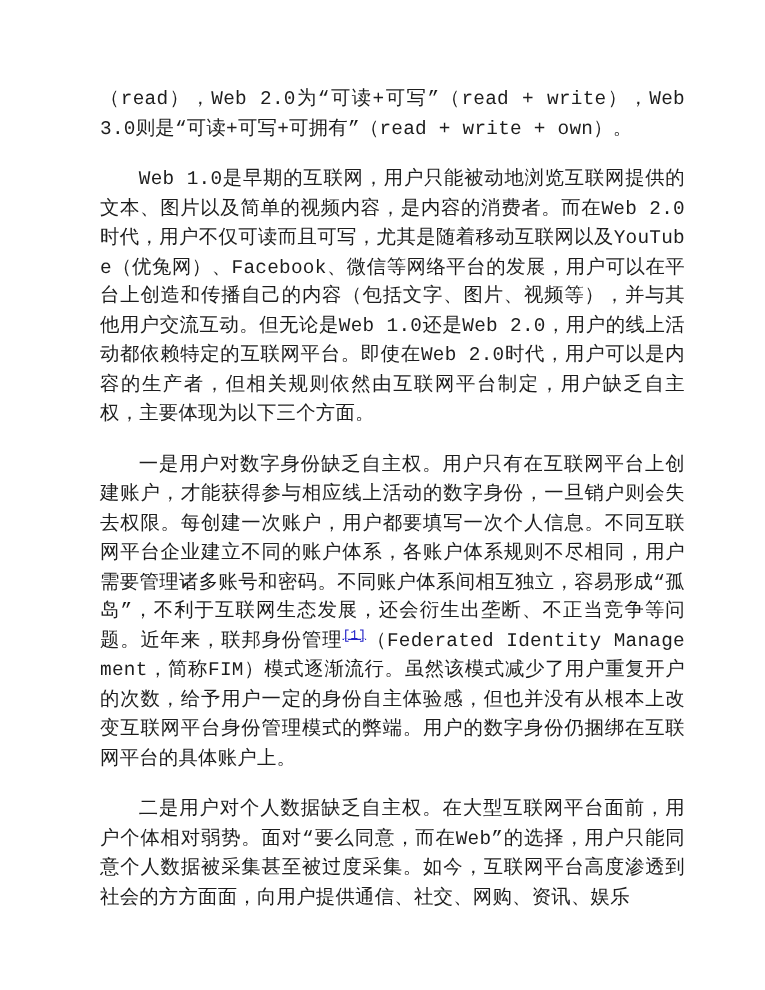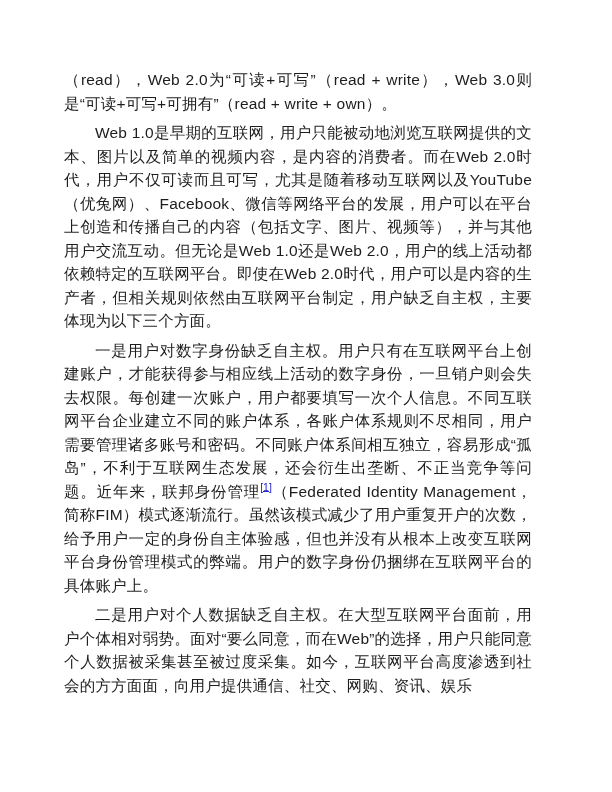--- a/index.html
+++ b/index.html
@@ -13,36 +13,36 @@
     position: relative;
     overflow: hidden;
   }
   .page {
     position: absolute;
     inset: 0;
     background: #ffffff;
   }
   .text-block {
     position: absolute;
-    left: 64px;
+    left: 80px;
     top: 68px;
     width: 468px;
     color: #1d1d1d;
-    font-family: Liberation Sans, sans-serif;
+    font-family: Liberation Mono, monospace;
     font-size: 15.5px;
     line-height: 23.5px;
     text-align: justify;
     letter-spacing: 0.2px;
   }
   .text-block p {
     margin: 0;
     word-break: break-all;
   }
   .text-block p + p {
-    margin-top: 6px;
+    margin-top: 17px;
   }
   .para-indent {
     text-indent: 2em;
   }
   .footnote-ref {
     color: #2323c8;
     font-size: 10.5px;
     text-decoration: underline;
     vertical-align: super;
     line-height: 0;

